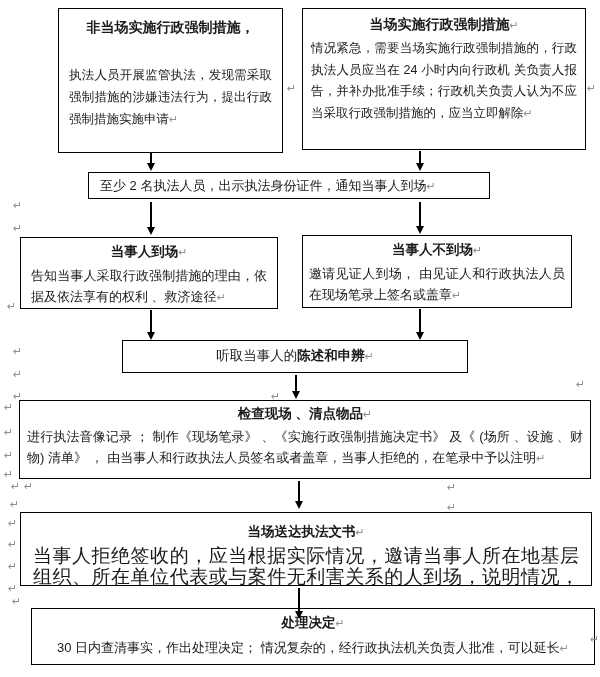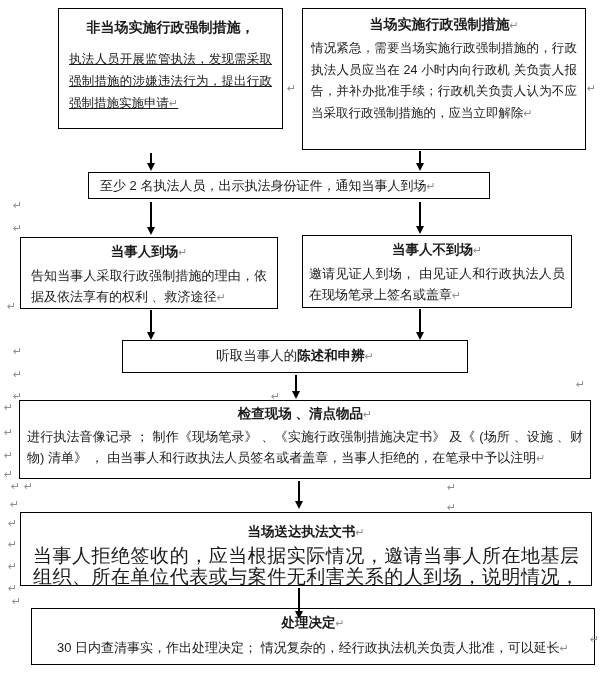--- a/index.html
+++ b/index.html
@@ -31,25 +31,25 @@
     font-family:"DejaVu Sans",sans-serif;font-size:11px;color:#8f8f8f;
     font-weight:normal;
   }
   .centerline{text-align:center;}
 </style>
 </head>
 <body>
 
 <div id="canvas">
 
-  <div class="box" style="left:58px;top:8px;width:225px;height:121px;padding-top:8px;">
+  <div class="box" style="left:58px;top:8px;width:225px;height:145px;padding-top:8px;">
     <div class="title">
       <div><span>非当场实施行政强制措施，</span></div>
     </div>
-    <div class="body" style="margin-top:11px;padding:0 10px;font-size:12.5px;line-height:22px;text-decoration:underline;">
+    <div class="body" style="margin-top:27px;padding:0 10px;font-size:12.5px;line-height:22px;">
       <span>执法人员开展监管执法，发现需采取强制措施的涉嫌违法行为，提出行政强制措施实施申请</span><span class="pil-inline">↵</span>
     </div>
   </div>
 
   <div class="box" style="left:302px;top:8px;width:284px;height:142px;padding-top:5px;">
     <div class="title">
       <span>当场实施行政强制措施</span><span class="pil-inline">↵</span>
     </div>
     <div class="body" style="margin-top:2px;padding:0 8px;line-height:21.5px;">
       <span>情况紧急，需要当场实施行政强制措施的，行政执法人员应当在 24 小时内向行政机 关负责人报告，并补办批准手续；行政机关负责人认为不应当采取行政强制措施的，应当立即解除</span><span class="pil-inline">↵</span>

